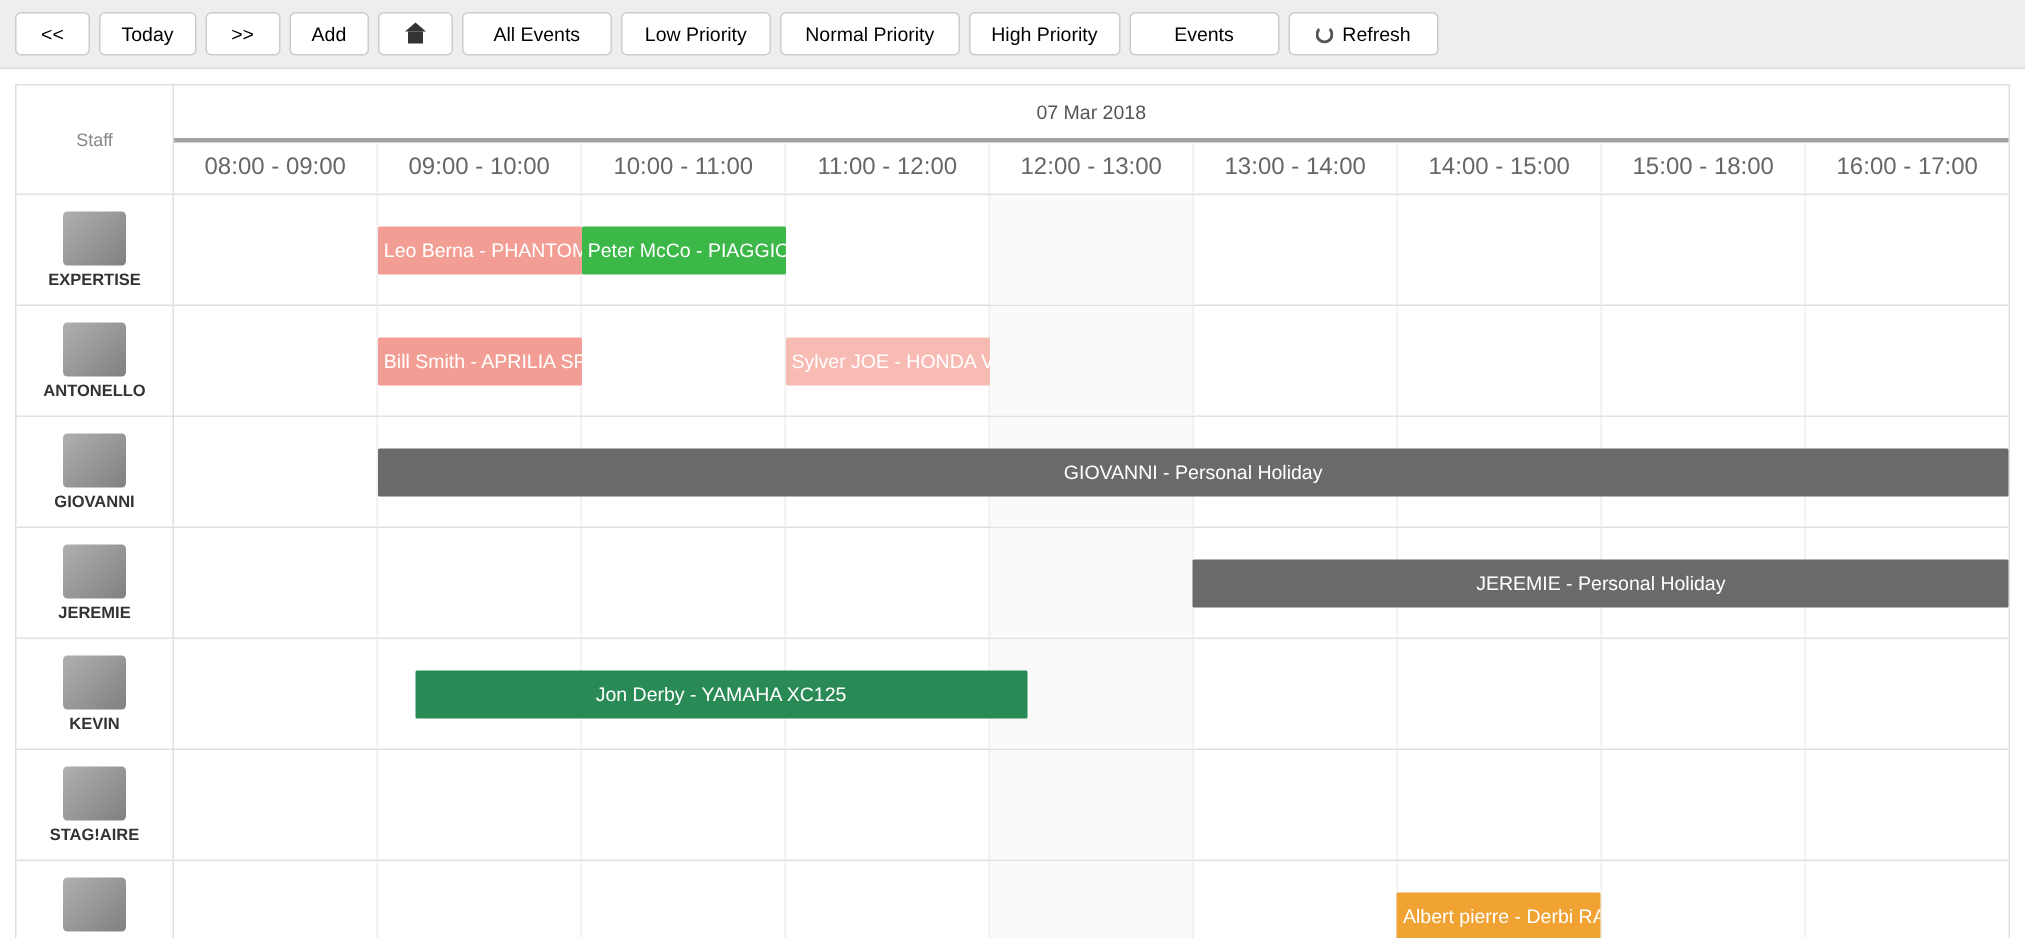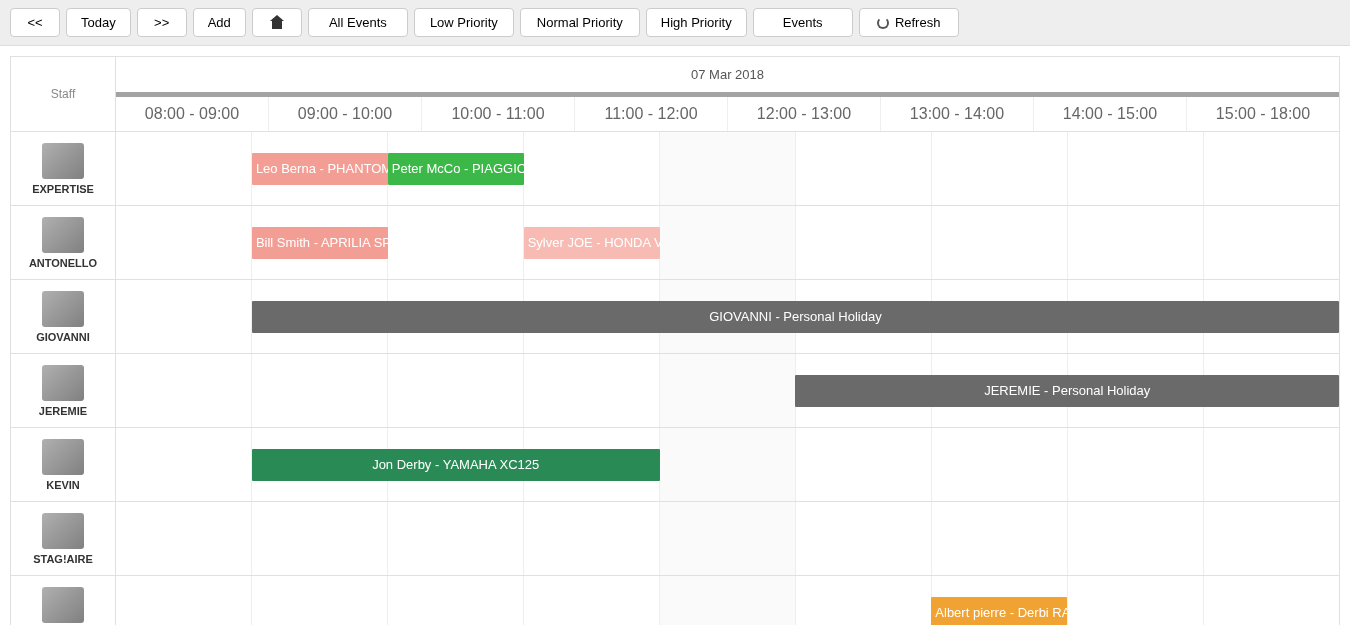--- a/index.html
+++ b/index.html
@@ -12,21 +12,21 @@
   
   .refresh-icon { display: inline-block; width: 12px; height: 12px; border: 2px solid #555; border-top-color: transparent; border-radius: 50%; position: relative; }
   .home-icon { display: inline-block; width: 14px; height: 12px; position: relative; }
   .home-icon::before { content: ''; position: absolute; top: -2px; left: 0; width: 0; height: 0; border-left: 7px solid transparent; border-right: 7px solid transparent; border-bottom: 6px solid #333; }
   .home-icon::after { content: ''; position: absolute; top: 4px; left: 2px; width: 10px; height: 8px; background: #333; }
   
   .scheduler { margin: 10px; border: 1px solid #e0e0e0; }
   .header-row { display: flex; border-bottom: 1px solid #e0e0e0; }
   .staff-header { width: 105px; min-width: 105px; border-right: 1px solid #e0e0e0; display: flex; align-items: center; justify-content: center; color: #888; font-size: 12px; }
   .date-area { flex: 1; }
-  .date-label { text-align: center; padding: 10px 0; color: #555; border-bottom: 5px solid #a3a3a3; font-size: 13px; }
+  .date-label { text-align: center; padding: 10px 0; color: #555; border-bottom: 3px solid #a3a3a3; font-size: 13px; }
   .time-row { display: flex; }
   .time-cell { flex: 1; text-align: center; padding: 8px 0; color: #666; font-size: 16px; border-right: 1px solid #eee; }
   .time-cell:last-child { border-right: none; }
   
   .body-rows { }
   .staff-row { display: flex; border-bottom: 1px solid #e0e0e0; min-height: 74px; }
   .staff-row:last-child { border-bottom: none; }
   .staff-cell { width: 105px; min-width: 105px; border-right: 1px solid #e0e0e0; display: flex; flex-direction: column; align-items: center; justify-content: center; padding: 6px 4px; gap: 4px; }
   .staff-avatar { width: 42px; height: 36px; border-radius: 3px; background: linear-gradient(135deg,#b0b0b0,#808080); display:flex; align-items:center; justify-content:center; color:#fff; font-size:10px; overflow:hidden; }
   .staff-name { font-weight: bold; font-size: 11px; text-align:center; }
@@ -35,21 +35,21 @@
   .grid-cols { position: absolute; inset: 0; display: flex; }
   .grid-col { flex: 1; border-right: 1px solid #eee; }
   .grid-col:last-child { border-right: none; }
   .grid-col.shaded { background: #fafafa; }
   
   .event { position: absolute; top: 50%; transform: translateY(-50%); height: 32px; line-height: 32px; color: #fff; font-size: 13px; padding-left: 4px; overflow: hidden; white-space: nowrap; border-radius: 1px; cursor: pointer; }
   .event.salmon { background: #f39e94; }
   .event.green { background: #3cb848; }
   .event.salmon-light { background: #f8bbb3; color: #fff; }
   .event.grey { background: #6a6a6a; text-align: center; padding-left: 0; }
-  .event.darkgreen { background: #2a8a56; text-align: center; padding-left: 0; }
+  .event.darkgreen { background: #2a8a56; text-align: center; padding-left: 0; margin-left: 25px; }
   .event.orange { background: #f0a232; }
 </style>
 </head>
 <body>
 
 <div class="toolbar">
   <button class="btn">&lt;&lt;</button>
   <button class="btn">Today</button>
   <button class="btn">&gt;&gt;</button>
   <button class="btn">Add</button>
@@ -74,20 +74,21 @@
       <div class="date-label">07 Mar 2018</div>
       <div class="time-row" id="time-row">
           <div class="time-cell">08:00 - 09:00</div>
           <div class="time-cell">09:00 - 10:00</div>
           <div class="time-cell">10:00 - 11:00</div>
           <div class="time-cell">11:00 - 12:00</div>
           <div class="time-cell">12:00 - 13:00</div>
           <div class="time-cell">13:00 - 14:00</div>
           <div class="time-cell">14:00 - 15:00</div>
           <div class="time-cell">15:00 - 18:00</div>
+          <div class="time-cell">16:00 - 17:00</div>
         </div>
     </div>
   </div>
   <div class="body-rows" id="body-rows">
       <div class="staff-row">
         <div class="staff-cell">
           <div class="staff-avatar"></div>
           <div class="staff-name">EXPERTISE</div>
         </div>
         <div class="events-area">

